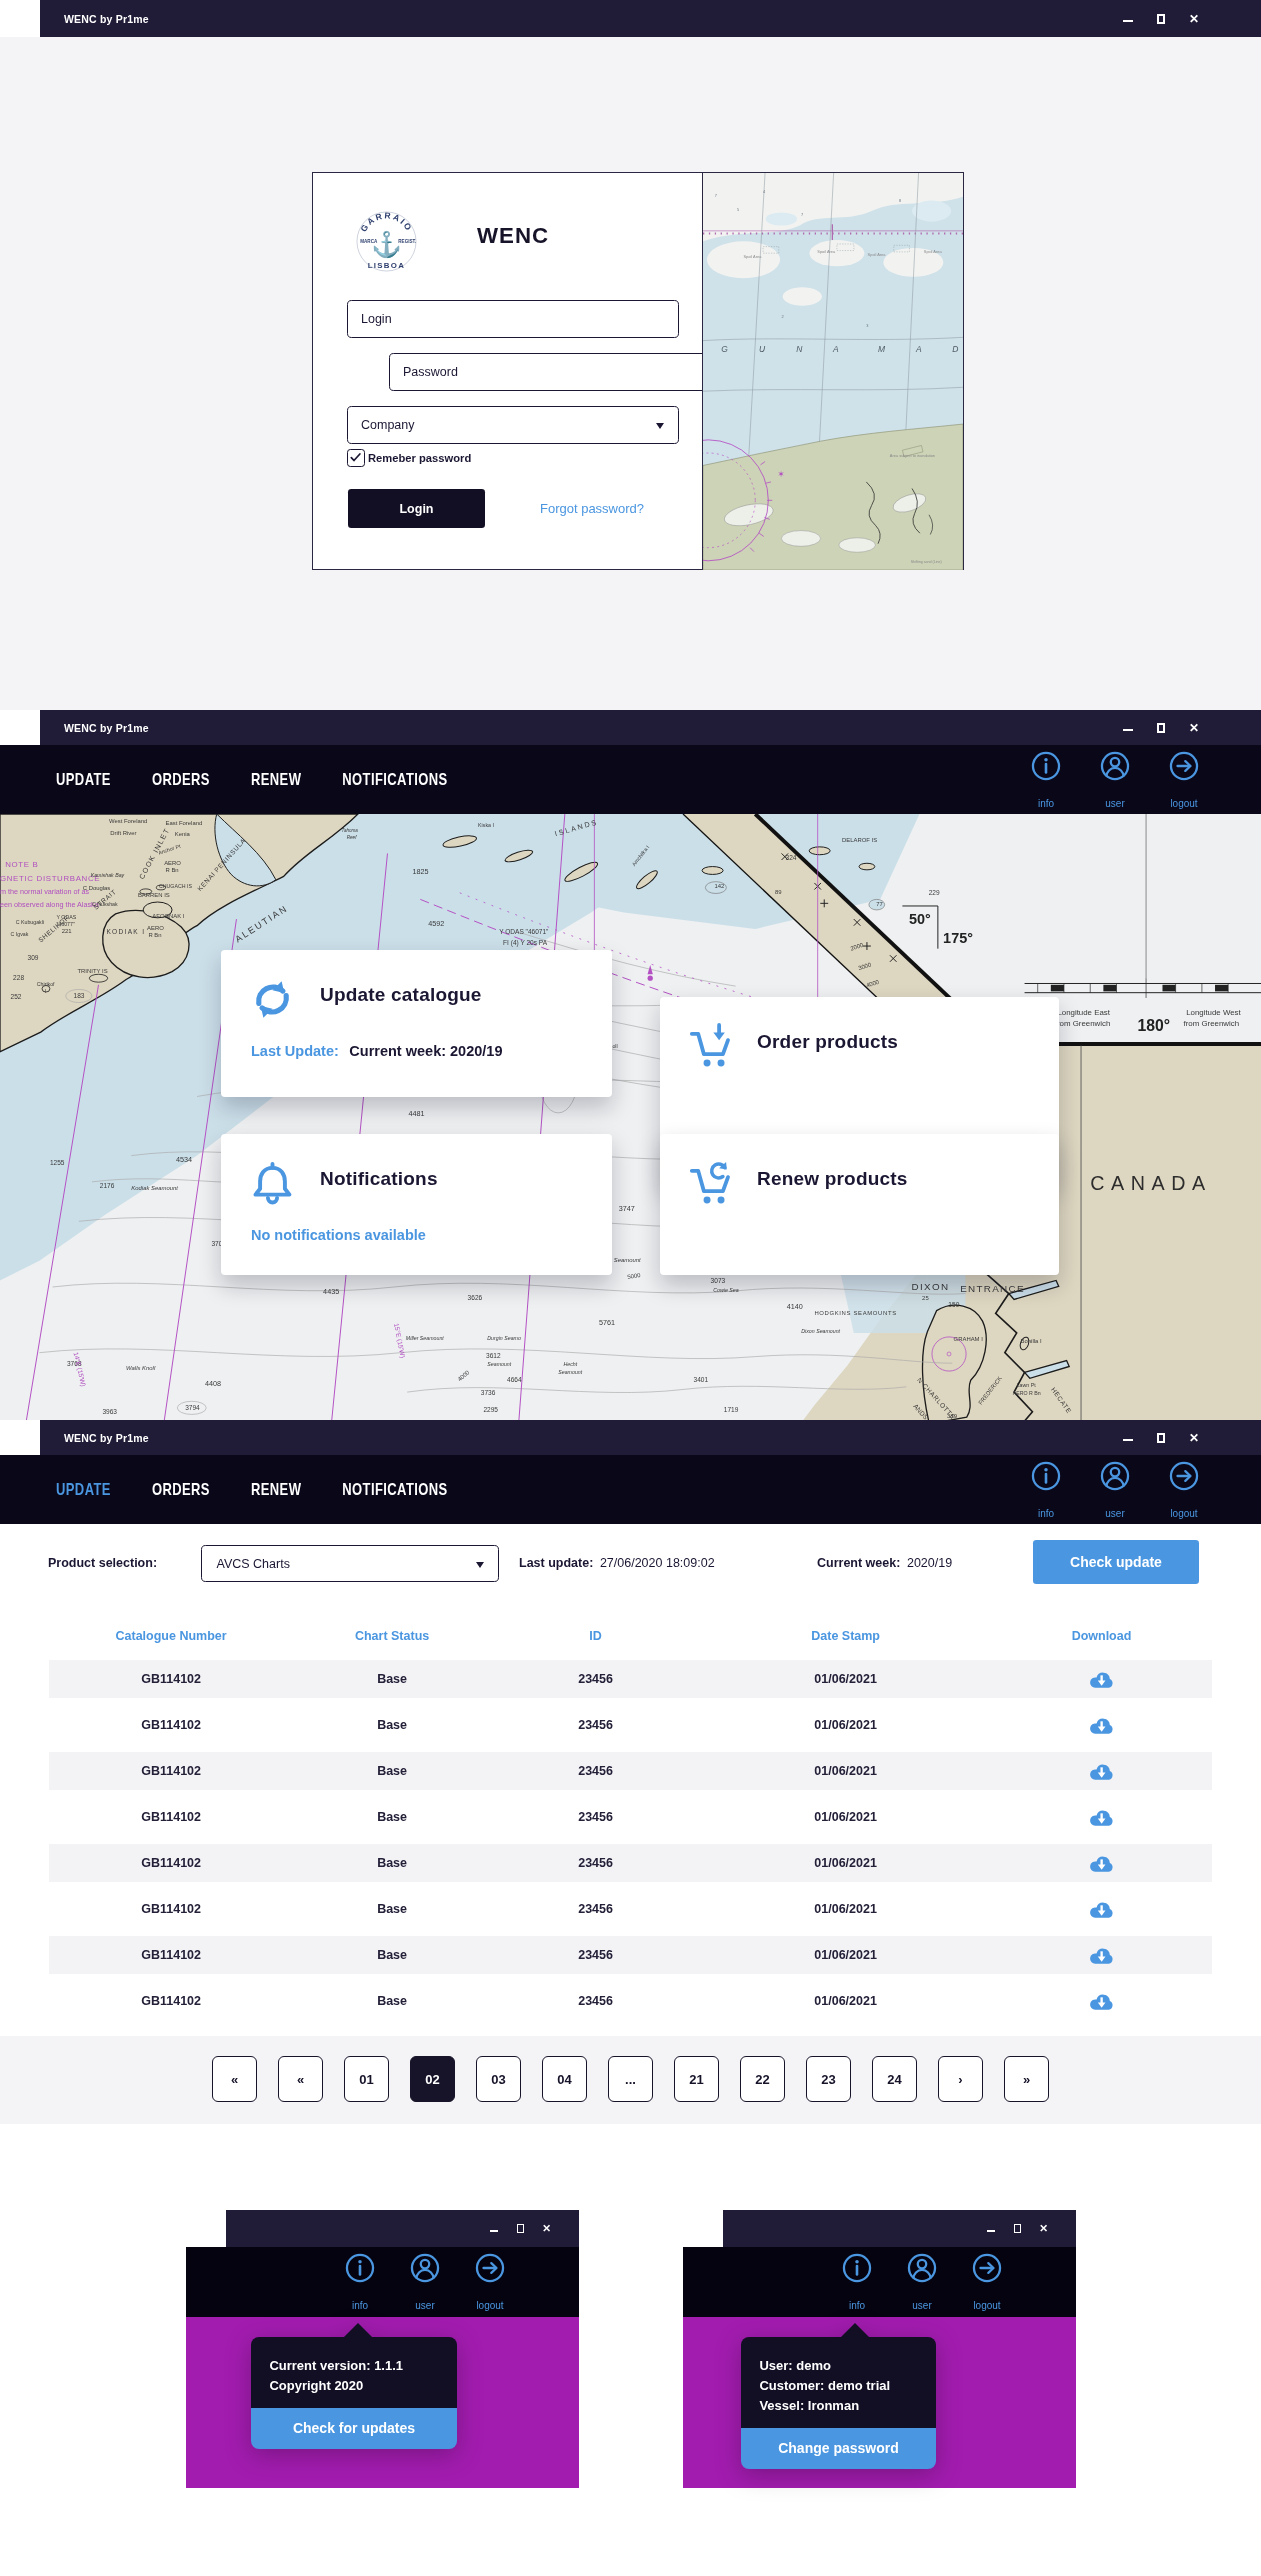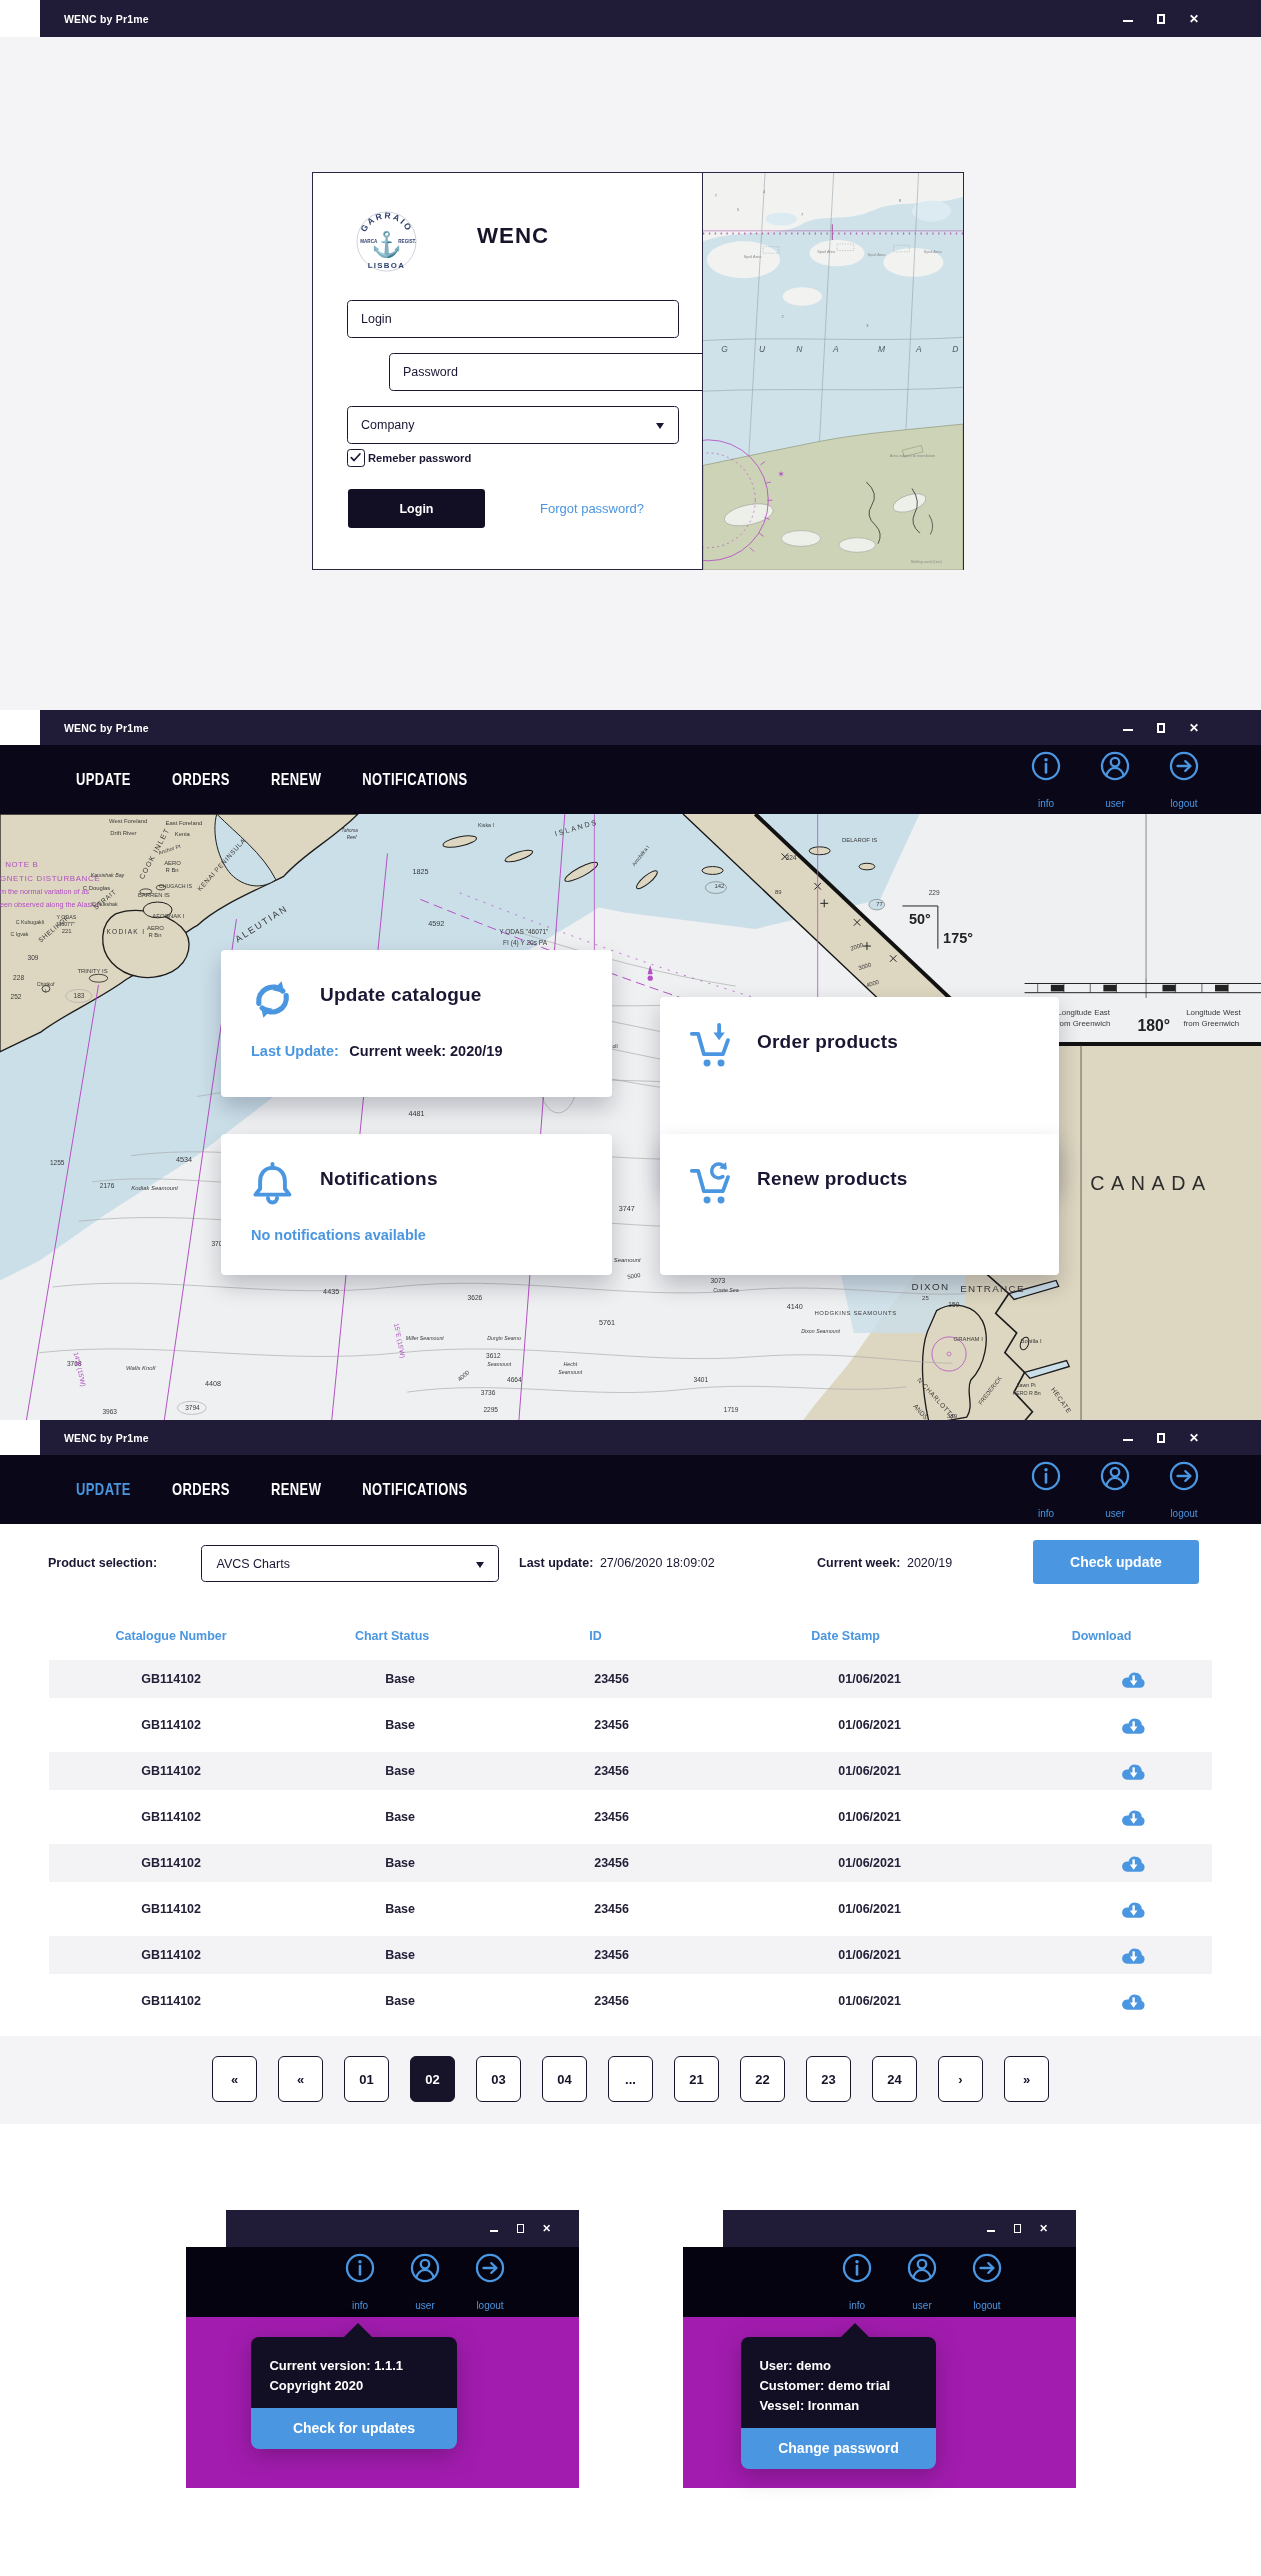--- a/index.html
+++ b/index.html
@@ -11,21 +11,21 @@
   .win { position:absolute; left:0; width:1261px; }
   
   .titlebar { height:37px; background:#201c38; position:relative; display:flex; align-items:center; padding-left:24px;margin-left:40px; }
   .titlebar .t { color:#fff; font-size:10.5px; font-weight:600; letter-spacing:0.2px; }
   .wctrl { position:absolute; right:62px; top:0; height:100%; display:flex; align-items:center; gap:24px; }
   .ic-min { width:10px; height:2.6px; background:#fff; margin-top:5.3px; }
   .ic-max { width:8px; height:10px; border:2px solid #fff; background:#201c38; }
   .ic-close { color:#fff; font-size:12px; font-weight:700; line-height:1; }
   
   .navbar { height:69px; background:#0a0719; position:relative; display:flex; align-items:center; }
-  .nav-items { display:flex; gap:41px; padding-left:76px; }
+  .nav-items { display:flex; gap:41px; padding-left:56px; }
   .nav-item { cursor:pointer; }
   .nav-item i { font-style:normal; display:inline-block; color:#fff; font-size:13px; font-weight:800; letter-spacing:0.4px; transform:scaleY(1.22); }
   .nav-item.active i { color:#4a96e0; }
   .nav-icons { position:absolute; right:62px; top:50%; transform:translateY(-50%); display:flex; gap:39px; }
   .nav-icon { display:flex; flex-direction:column; align-items:center; gap:17px; cursor:pointer; }
   .nav-icon svg { width:30px; height:30px; }
   .nav-icon .lbl { color:#4a96e0; font-size:10px; }
   
   #win1 { top:0; height:710px; }
   .w1body { position:absolute; top:37px; left:0; right:0; bottom:0; background:#f4f4f6; }
@@ -67,21 +67,21 @@
              display:flex; align-items:center; padding:0 14.5px; font-size:12.5px; cursor:pointer; background:#fff; }
   .tinfo { position:absolute; top:32px; font-size:12.5px; white-space:nowrap; }
   .tinfo b { font-weight:800; margin-right:6.6px; }
   .t-last { left:519px; } .t-week { left:817px; }
   .checkbtn { position:absolute; left:1033px; top:16.4px; width:166px; height:44px; background:#4a96e0; border:none; border-radius:3.3px;
               color:#fff; font-size:14px; font-weight:700; display:flex; align-items:center; justify-content:center; cursor:pointer; font-family:inherit; }
   .table { position:absolute; left:49px; top:209px; width:1163px; }
   .thead, .trow { display:grid; grid-template-columns:21% 17% 18% 25% 19%; align-items:center; text-align:center; }
   .thead span { color:#4a96e0; font-size:12.5px; font-weight:800; }
   .rows { margin-top:17px; }
-  .trow { height:46px; font-size:12.5px; font-weight:600; color:#232038;gap:8px; }
+  .trow { height:46px; font-size:12.5px; font-weight:600; color:#232038; }
   .trow.odd { height:38px; margin:4px 0; background:#f3f3f6; }
   .trow .dl svg { width:25px; height:21px; vertical-align:middle; cursor:pointer; }
   .w3footer { position:absolute; left:0; top:616px; width:100%; height:88px; background:#f4f4f6; }
   .pager { display:flex; justify-content:center; gap:21px; padding-top:20px; }
   .pbtn { width:45px; height:46px; border:1.6px solid #17142a; border-radius:6px; background:#fff; color:#17142a;
           font-size:13px; font-weight:700; display:flex; align-items:center; justify-content:center; cursor:pointer; font-family:inherit; }
   .pbtn.active { background:#17142a; color:#fff; border-color:#17142a; }
   
   #mocks { top:2210px; height:366px; }
   .mock { position:absolute; top:0; width:393px; height:279px; }

